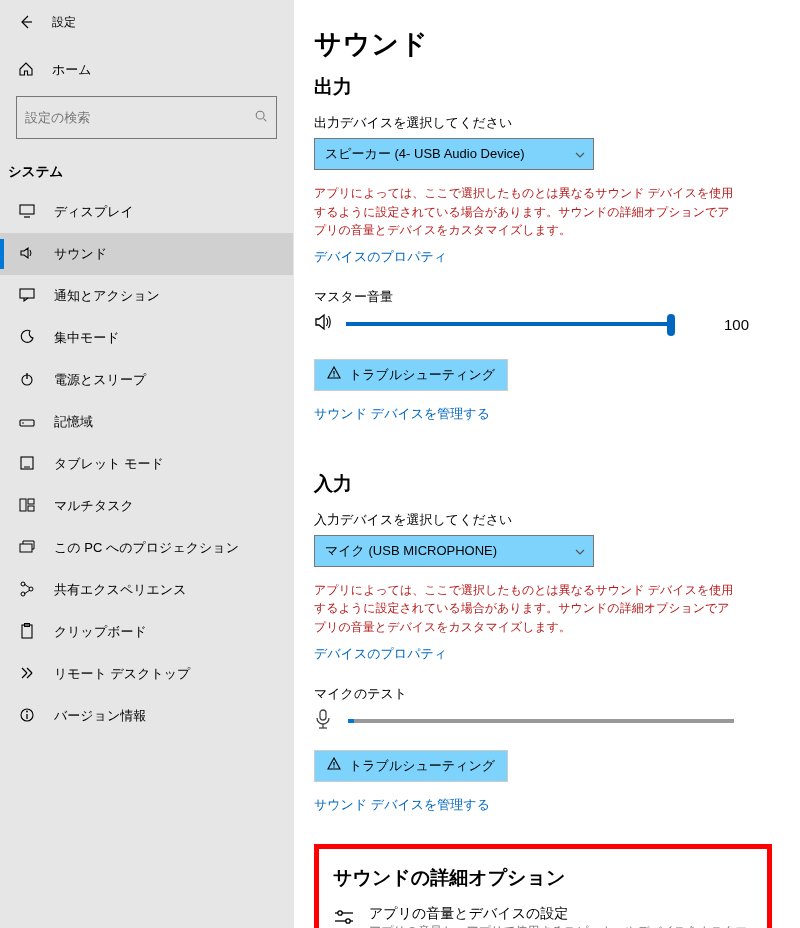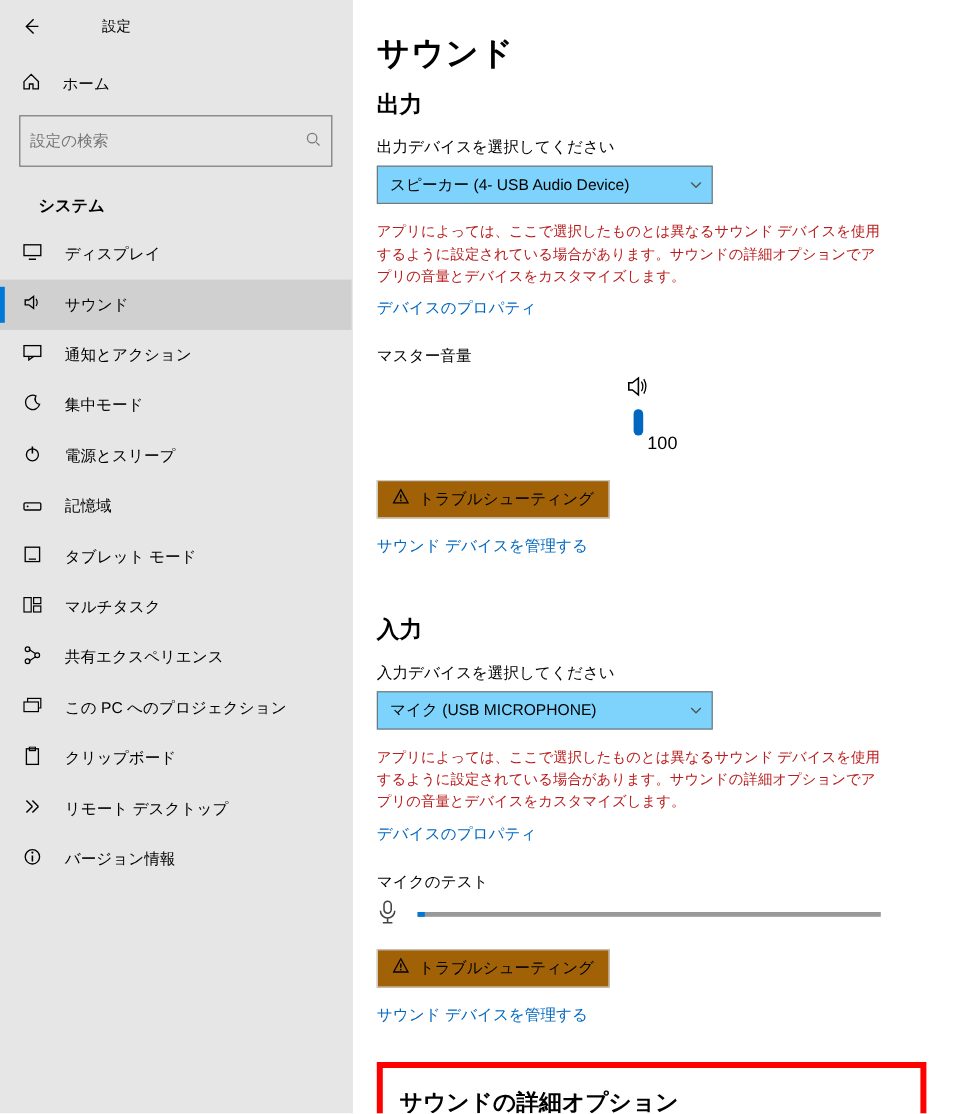--- a/index.html
+++ b/index.html
@@ -16,21 +16,20 @@
     height: 928px;
     background: #e6e6e6;
     border-right: 1px solid #e6e6e6;
     flex: 0 0 294px;
   }
   .titlebar {
     height: 44px;
     display: flex;
     align-items: center;
     padding-left: 10px;
-    gap: 33px;
   }
   .titlebar .back {
     width: 32px; height: 32px;
     display: flex; align-items: center; justify-content: center;
     font-size: 16px;
     color: #000;
   }
   .titlebar .title {
     margin-left: 10px;
     font-size: 12px;
@@ -55,21 +54,21 @@
   }
   .search-box input {
     flex: 1;
     border: none; outline: none;
     background: transparent;
     font-size: 13px;
     color: #666;
   }
   .search-box .srch { color: #777; font-size: 14px; }
   .category {
-    padding: 24px 16px 10px 32px;
+    padding: 24px 16px 10px 8px;
     font-weight: 600;
     font-size: 13.5px;
   }
   .nav-item {
     display: flex; align-items: center;
     height: 42px;
     padding: 0 18px;
     gap: 18px;
     cursor: pointer;
     position: relative;
@@ -137,21 +136,20 @@
     cursor: pointer;
     margin-bottom: 18px;
     display: inline-block;
   }
   .volume-row {
     display: flex; align-items: center;
     gap: 12px;
     margin-top: 6px;
     margin-bottom: 22px;
     width: 435px;
-    flex-direction: column;
   }
   .vol-icon { font-size: 17px; width: 20px; }
   .slider-track {
     position: relative;
     flex: 1;
     height: 4px;
     background: #0067c0;
   }
   .slider-thumb {
     position: absolute;
@@ -160,21 +158,21 @@
     width: 8px;
     height: 22px;
     border-radius: 4px;
     background: #0067c0;
   }
   .vol-num { font-size: 15px; width: 48px; text-align: right; margin-left: 18px;}
   .button-gray {
     display: inline-flex; align-items: center;
     height: 32px;
     padding: 0 12px;
-    background: #a16207;
+    background: #7dd3fc;
     border: 1px solid #cccccc;
     font-size: 13px;
     gap: 8px;
     margin-bottom: 14px;
   }
   .button-gray .warn { font-size: 12px; }
   .mic-row {
     display: flex; align-items: center;
     gap: 14px;
     margin-top: 6px;
@@ -308,34 +306,34 @@
   </div>
   <div class="nav-item">
     <div class="icon"><svg width="16" height="14" viewBox="0 0 16 14">
           <rect x="1" y="1" width="6" height="12" fill="none" stroke="#000" stroke-width="1"></rect>
           <rect x="9" y="1" width="6" height="5" fill="none" stroke="#000" stroke-width="1"></rect>
           <rect x="9" y="8" width="6" height="5" fill="none" stroke="#000" stroke-width="1"></rect>
         </svg></div>
     <div class="label">マルチタスク</div>
   </div>
   <div class="nav-item">
+    <div class="icon"><svg width="16" height="14" viewBox="0 0 16 14">
+          <rect x="1" y="4" width="12" height="8" fill="none" stroke="#000" stroke-width="1"></rect>
+          <path d="M4 4 L4 1 L15 1 L15 9 L13 9" fill="none" stroke="#000" stroke-width="1"></path>
+        </svg></div>
+    <div class="label">この PC へのプロジェクション</div>
+  </div>
+  <div class="nav-item">
     <div class="icon"><svg width="16" height="16" viewBox="0 0 16 16">
           <path d="M5 3 L11 7 M5 13 L11 9" stroke="#000" stroke-width="1" fill="none"></path>
           <circle cx="4" cy="3" r="2" fill="none" stroke="#000"></circle>
           <circle cx="4" cy="13" r="2" fill="none" stroke="#000"></circle>
           <circle cx="12" cy="8" r="2" fill="none" stroke="#000"></circle>
         </svg></div>
     <div class="label">共有エクスペリエンス</div>
-  </div>
-  <div class="nav-item">
-    <div class="icon"><svg width="16" height="14" viewBox="0 0 16 14">
-          <rect x="1" y="4" width="12" height="8" fill="none" stroke="#000" stroke-width="1"></rect>
-          <path d="M4 4 L4 1 L15 1 L15 9 L13 9" fill="none" stroke="#000" stroke-width="1"></path>
-        </svg></div>
-    <div class="label">この PC へのプロジェクション</div>
   </div>
   <div class="nav-item">
     <div class="icon"><svg width="14" height="16" viewBox="0 0 14 16">
           <rect x="2" y="2" width="10" height="13" fill="none" stroke="#000" stroke-width="1.1"></rect>
           <rect x="4.5" y="0.5" width="5" height="3" fill="none" stroke="#000" stroke-width="1"></rect>
         </svg></div>
     <div class="label">クリップボード</div>
   </div>
   <div class="nav-item">
     <div class="icon"><svg width="16" height="16" viewBox="0 0 16 16">

